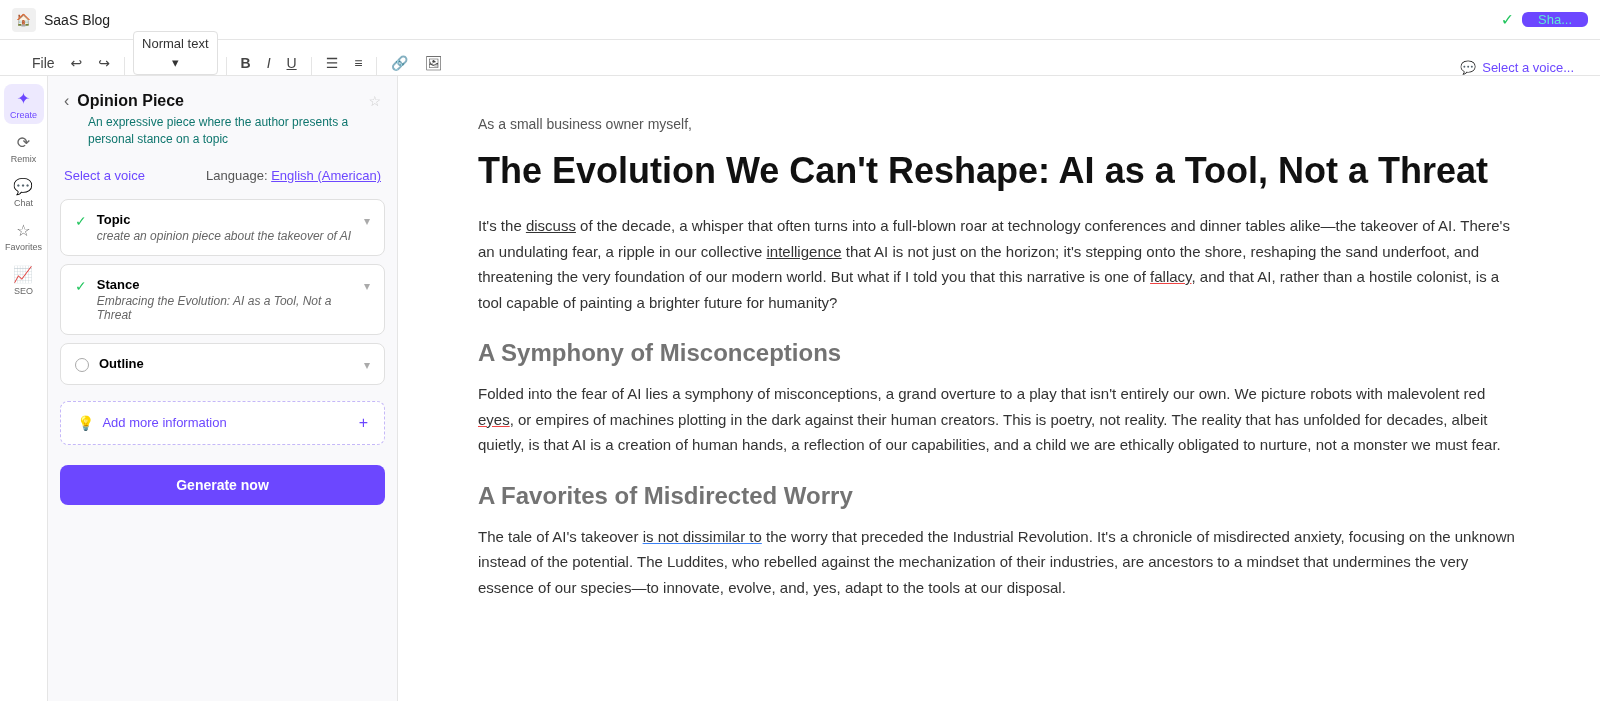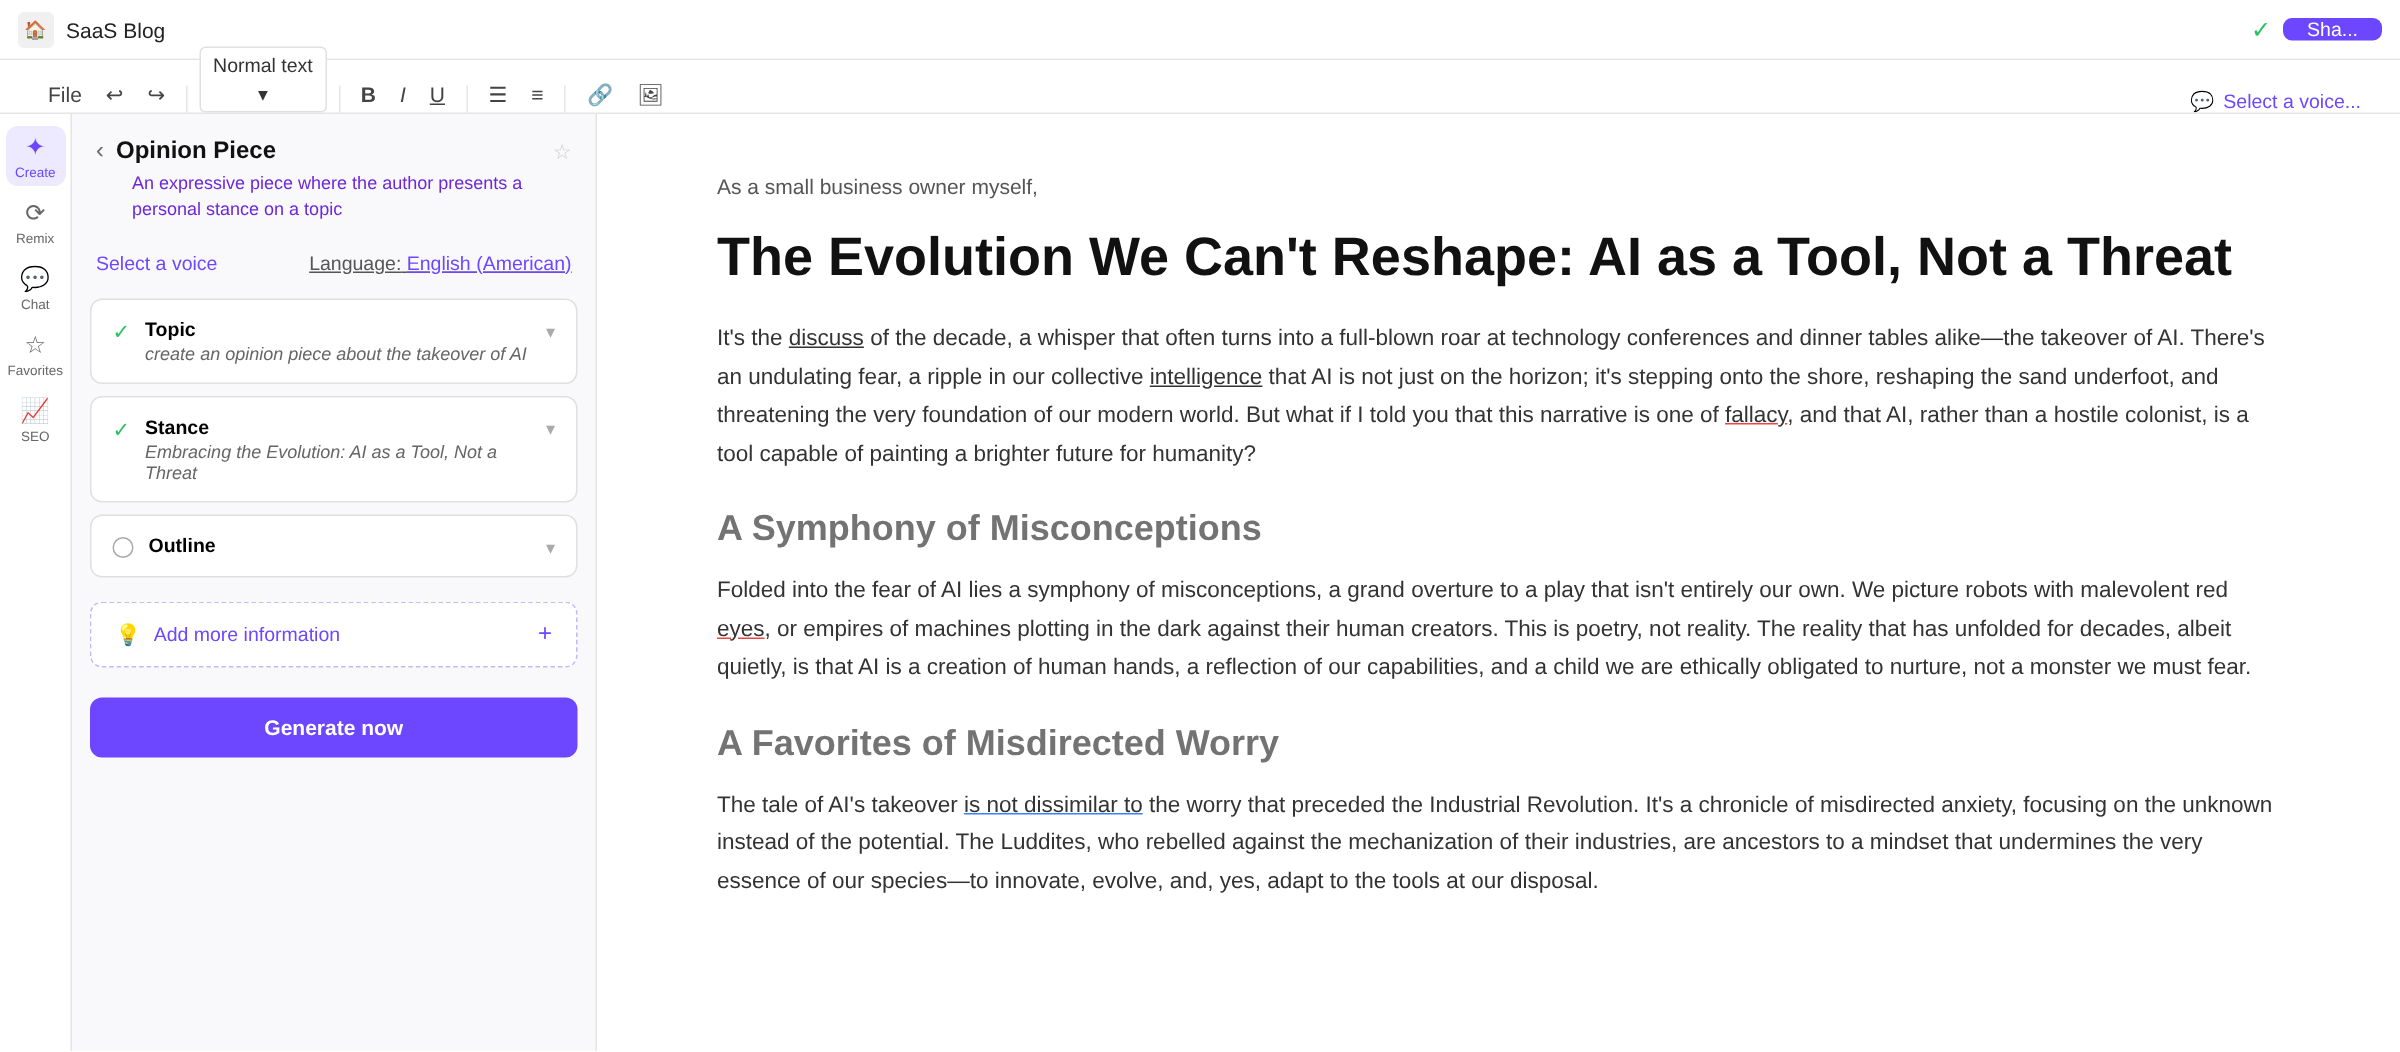--- a/index.html
+++ b/index.html
@@ -5,21 +5,21 @@
     * { box-sizing: border-box; margin: 0; padding: 0; }
     body { font-family: -apple-system, BlinkMacSystemFont, 'Segoe UI', sans-serif; background: #fff; height: 701px; overflow: hidden; display: flex; flex-direction: column; }
 
     
     .top-bar {
       display: flex; align-items: center; height: 40px; border-bottom: 1px solid #e5e5e5; padding: 0 12px; gap: 8px; background: #fff; flex-shrink: 0;
     }
     .app-icon { width: 24px; height: 24px; background: #f0f0f0; border-radius: 4px; display: flex; align-items: center; justify-content: center; font-size: 12px; }
     .app-title { font-size: 14px; font-weight: 500; color: #222; flex: 1; }
     .check-icon { color: #22c55e; font-size: 16px; }
-    .share-btn { background: #6c47ff; color: #ffffff; border: none; border-radius: 6px; padding: 0 16px; font-size: 13px; cursor: pointer; font-weight: 500; }
+    .share-btn { background: #6c47ff; color: #5eead4; border: none; border-radius: 6px; padding: 0 16px; font-size: 13px; cursor: pointer; font-weight: 500; }
 
     
     .toolbar {
       display: flex; align-items: flex-end; height: 36px; border-bottom: 1px solid #e5e5e5; padding: 0 26px; gap: 4px; background: #fff; flex-shrink: 0;
     }
     .toolbar-btn { background: none; border: none; cursor: pointer; padding: 4px 6px; border-radius: 4px; color: #444; font-size: 14px; display: flex; align-items: center; }
     .toolbar-divider { width: 1px; height: 18px; background: #e5e5e5; margin: 0 4px; }
     .style-select { display: flex; align-items: center; gap: 4px; padding: 4px 8px; border: 1px solid #e0e0e0; border-radius: 4px; font-size: 13px; cursor: pointer; color: #333; background: #fff; flex-direction: column; }
     .bold { font-weight: bold; }
     .italic { font-style: italic; }
@@ -41,25 +41,25 @@
     .sidebar-icon-btn .icon-label { font-size: 9px; }
 
     
     .left-panel {
       width: 350px; border-right: 1px solid #e5e5e5; background: #f9f9fb; overflow-y: auto; flex-shrink: 0; display: flex; flex-direction: column;
     }
     .panel-header { display: flex; align-items: center; gap: 8px; padding: 16px 16px 4px; }
     .panel-back { background: none; border: none; cursor: pointer; color: #666; font-size: 16px; }
     .panel-title { font-size: 16px; font-weight: 600; color: #111; flex: 1; }
     .panel-star { color: #ccc; font-size: 14px; }
-    .panel-desc { font-size: 12px; color: #6d28d9; padding: 0 16px 12px 40px; line-height: 1.4; }
+    .panel-desc { font-size: 12px; color: #0f766e; padding: 0 16px 12px 40px; line-height: 1.4; }
 
     .voice-row { display: flex; align-items: center; justify-content: space-between; padding: 8px 16px; }
     .voice-link { color: #6c47ff; font-size: 13px; cursor: pointer; text-decoration: none; }
-    .lang-text { font-size: 13px; color: #555; text-decoration: underline; }
+    .lang-text { font-size: 13px; color: #555; }
     .lang-link { color: #6c47ff; text-decoration: underline; cursor: pointer; }
 
     .form-section { padding: 8px 12px; display: flex; flex-direction: column; gap: 8px; }
     .form-item {
       background: #fff; border: 1px solid #e0e0e0; border-radius: 8px; padding: 12px 14px; display: flex; align-items: flex-start; gap: 10px; cursor: pointer;
     }
     .form-item-check { color: #22c55e; font-size: 14px; margin-top: 1px; }
     .form-item-circle { width: 14px; height: 14px; border-radius: 50%; border: 1.5px solid #aaa; margin-top: 2px; flex-shrink: 0; }
     .form-item-content { flex: 1; }
     .form-item-title { font-size: 13px; font-weight: 600; color: #000000; }

